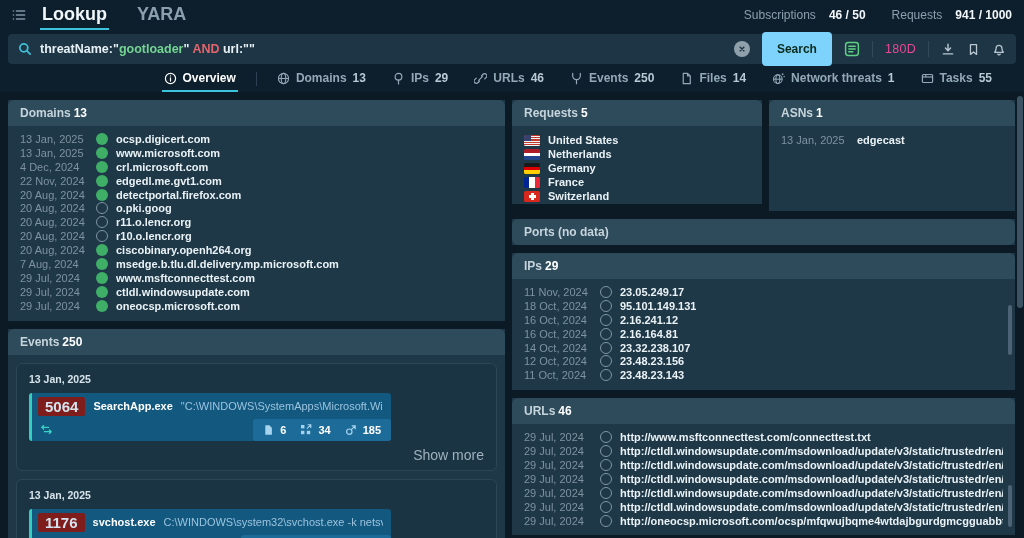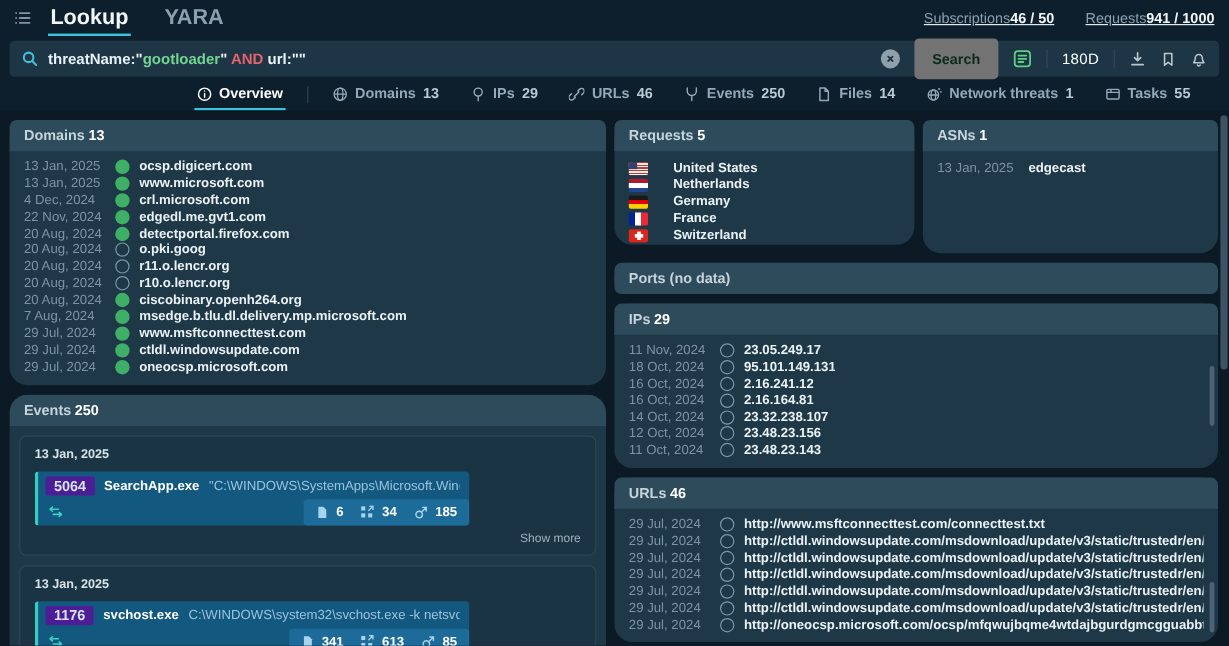--- a/index.html
+++ b/index.html
@@ -10,89 +10,89 @@
   }
   svg { display:block; }
   .ic { flex:none; }
 
   
   .topbar { position:absolute; top:0; left:0; right:0; height:30px; display:flex; align-items:stretch; padding:0 12px; }
   .menu-btn { display:flex; align-items:center; margin-right:14px; color:#7f95a3; cursor:pointer; }
   .top-tab { display:flex; align-items:center; padding:0 2px; margin-right:26px; font-size:18px; font-weight:700; color:#8ba0ae; border-bottom:2px solid transparent; cursor:pointer; }
   .top-tab.active { color:#f2f7fa; border-bottom-color:#3cc3dd; }
   .top-right { margin-left:auto; display:flex; align-items:center; gap:26px; font-size:12px; }
-  .quota { display:flex; align-items:center; gap:0;text-decoration:underline; }
+  .quota { display:flex; align-items:center; gap:13px; }
   .quota .lbl { color:#8ba0ae; }
   .quota .val { color:#f2f7fa; font-weight:700; }
 
   
   .search-row { position:absolute; top:34px; left:8px; right:8px; height:30px; }
   .search-input { height:30px; background:#1d3544; border-radius:4px; display:flex; align-items:center; padding:0 10px; }
   .search-input .q { font-size:12.5px; font-weight:600; margin-left:8px; white-space:pre; }
   .q-plain { color:#e8f1f6; }
   .q-val { color:#74d492; }
   .q-op { color:#e2646c; }
   .search-right { margin-left:auto; display:flex; align-items:center; gap:12px; }
   .clear-btn { width:16px; height:16px; border-radius:50%; background:#8fa0ab; display:flex; align-items:center; justify-content:center; cursor:pointer; }
-  .search-btn { background:#737373; color:#0b2b1a; font-weight:700; font-size:12px; border:none; border-radius:4px; padding:10px 15px; cursor:pointer; font-family:inherit; }
+  .search-btn { background:#7dd3fc; color:#0b2b1a; font-weight:700; font-size:12px; border:none; border-radius:4px; padding:10px 15px; cursor:pointer; font-family:inherit; }
   .vdiv { width:1px; height:16px; background:#33495a; }
-  .period { color:#ffffff; font-size:12.5px; letter-spacing:.3px; cursor:pointer; }
+  .period { color:#ec4899; font-size:12.5px; letter-spacing:.3px; cursor:pointer; }
   .tool-ic { color:#b9c7d1; cursor:pointer; }
 
   
   .tabs-row { position:absolute; top:66px; left:8px; right:8px; height:26px; display:flex; align-items:stretch;justify-content:flex-end; }
   .nav-tab { display:flex; align-items:center; gap:6px; padding:0 2px; margin-right:22px; font-size:12px; font-weight:600; color:#93a9b8; border-bottom:2px solid transparent; cursor:pointer; white-space:nowrap; }
   .nav-tab .cnt { color:#b9c9d4; }
   .nav-tab.active { color:#fff; border-bottom-color:#3cc3dd; }
   .tab-sep { width:1px; height:14px; background:#2c4152; align-self:center; margin:0 18px 0 -4px; }
 
   
   .content-bg { position:absolute; top:92px; left:0; right:0; bottom:0; background:#0b1a25; }
   .col-left  { position:absolute; top:100px; left:8px;  width:497px; }
   .col-right { position:absolute; top:100px; left:512px; width:503px; }
 
-  .panel { background:#1e3847; border-radius:15px; position:relative; }
+  .panel { background:#1e3847; border-radius:0; position:relative; }
   .panel-header { background:#2e4b5b; border-radius:6px 6px 0 0; padding:6px 12px; font-size:12px; font-weight:700; color:#c6d4dc; }
   .panel-header .cnt { color:#fff; margin-left:3px; }
   .panel-header.only { border-radius:6px; }
   .panel-body { padding:6px 12px 8px 12px; }
 
   .data-row { display:flex; align-items:center; gap:8px; height:13.9px; font-size:11px; }
   .data-date { width:68px; flex:none; color:#7e93a2; }
   .st { width:12px; height:12px; flex:none; border-radius:50%; display:flex; align-items:center; justify-content:center; font-size:8.5px; font-weight:700; }
   .st-ok { background:#3fae67; color:#fff; }
   .st-unknown { border:1px solid #7e96a4; color:#9cb1be; }
   .data-val { color:#eaf2f6; font-weight:700; white-space:nowrap; overflow:hidden; cursor:pointer; }
 
   
-  .c-row { display:flex; align-items:center; gap:21px; height:14px; font-size:11px; }
+  .c-row { display:flex; align-items:center; gap:8px; height:14px; font-size:11px; }
   .flag { position:relative; width:16px; height:11px; border-radius:1.5px; overflow:hidden; flex:none; }
   .flag-us { background:repeating-linear-gradient(180deg,#c0392b 0 1.1px,#f4f4f4 1.1px 2.2px); }
   .flag-us::after { content:""; position:absolute; left:0; top:0; width:7px; height:6px; background:#3a3f6e; }
   .flag-de { background:linear-gradient(180deg,#1a1a1a 0 33%,#d00 33% 66%,#ffce00 66%); }
   .flag-nl { background:linear-gradient(180deg,#ae1c28 0 33%,#fff 33% 66%,#21468b 66%); }
   .flag-fr { background:linear-gradient(90deg,#002395 0 34%,#fff 34% 66%,#ed2939 66%); }
   .flag-ch { background:#d8271c; }
   .flag-ch::before { content:""; position:absolute; left:6.5px; top:2px; width:3px; height:7px; background:#fff; }
   .flag-ch::after  { content:""; position:absolute; left:4.5px; top:4px; width:7px; height:3px; background:#fff; }
 
   
   .event-card { background:#1a3443; border:1px solid #2b4756; border-radius:6px; padding:9px 12px 7px 12px; margin:8px 8px; }
   .ev-date { font-size:10.5px; font-weight:700; color:#d7e3ea; margin-bottom:8px; }
   .proc { width:362px; background:#12587f; border-left:3px solid #35cdbf; border-radius:3px; padding:3px 0 0 0; }
   .proc-l1 { display:flex; align-items:center; gap:8px; padding:1px 8px 3px 6px; }
-  .pid { background:#4c1d95; color:#d4e5ef; font-size:12px; font-weight:700; padding:1px 7px; border-radius:2px; flex:none; }
+  .pid { background:#7f1d1d; color:#d4e5ef; font-size:15px; font-weight:700; padding:1px 7px; border-radius:2px; flex:none; }
   .pname { font-size:11px; font-weight:700; color:#fff; flex:none; }
   .pcmd { font-size:11px; color:#9cc3de; white-space:nowrap; overflow:hidden; }
   .proc-l2 { display:flex; align-items:center; justify-content:space-between; padding:0 0 0 8px; height:22px; }
   .swap-ic { color:#3ad0c4; }
   .pstats { display:flex; align-items:center; gap:14px; background:#1d6b99; border-radius:3px; padding:3px 10px; height:22px; }
   .ps { display:flex; align-items:center; gap:6px; color:#a6d3ee; }
   .ps b { color:#fff; font-size:11px; }
-  .show-more { text-align:right; font-size:10px; color:#9fb2bd; margin-top:6px; cursor:pointer; }
+  .show-more { text-align:right; font-size:14px; color:#9fb2bd; margin-top:6px; cursor:pointer; }
 
   
   .r1 { display:flex; gap:7px; }
   .mt { margin-top:8px; }
   .scroll-thumb { position:absolute; right:3px; width:4px; border-radius:2px; background:#4b6374; }
   .page-scroll { position:absolute; right:1px; top:96px; width:6px; height:212px; border-radius:3px; background:#3d5262; }
 </style>
 </head>
 <body>
 

